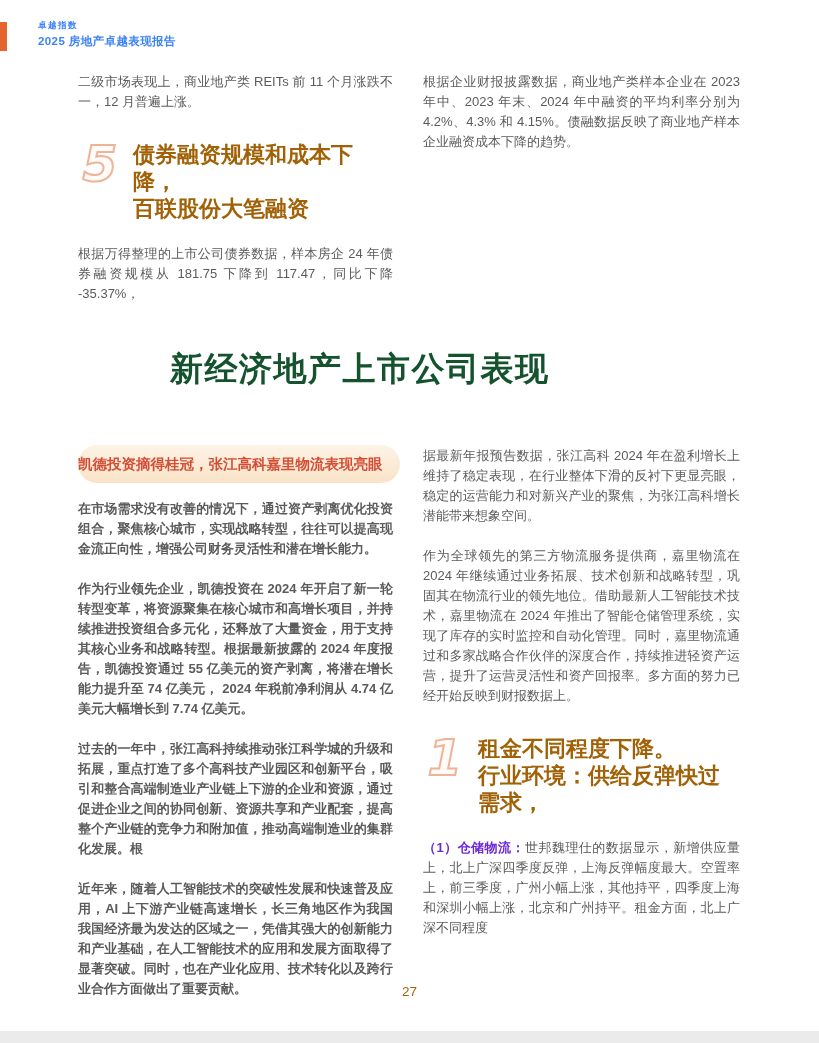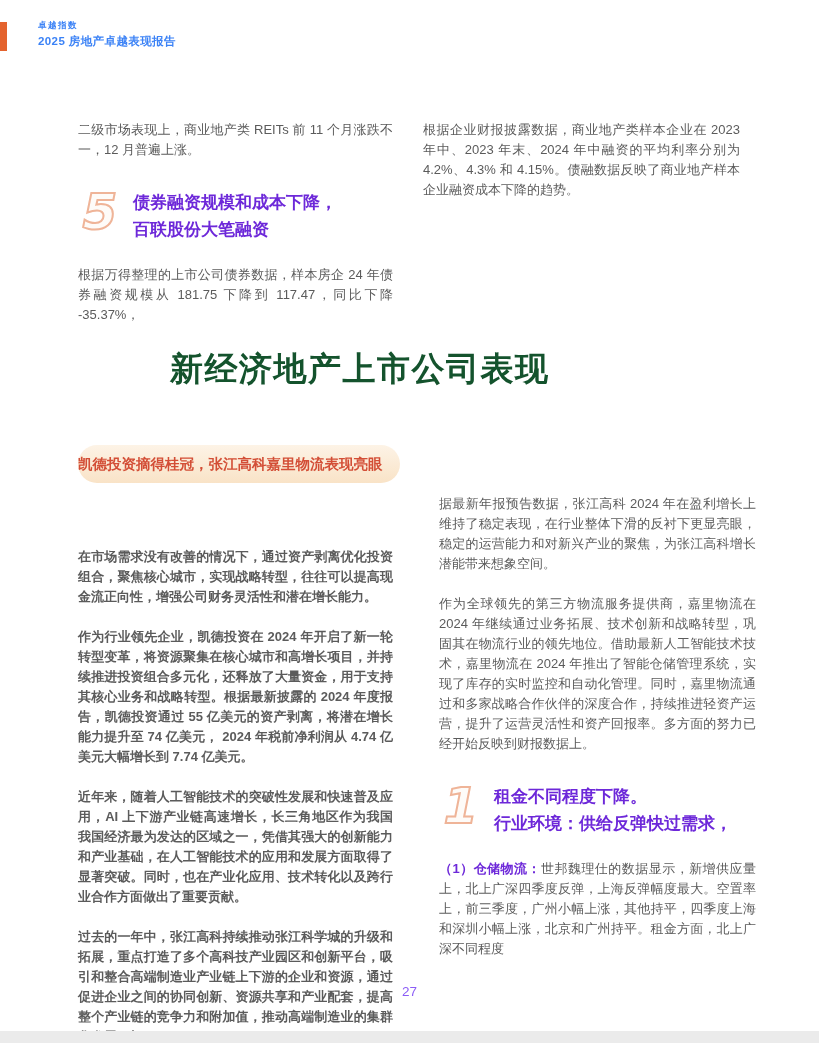--- a/index.html
+++ b/index.html
@@ -7,54 +7,54 @@
     position:relative;width:819px;height:1043px;background:#ffffff;
     font-family:"Liberation Sans","DejaVu Sans",sans-serif;overflow:hidden;margin:0 auto;
   }
   
   .brand-bar{position:absolute;left:0;top:22px;width:7px;height:29px;background:#E4632E;}
   .brand{position:absolute;left:38px;top:20px;color:#3b82f6;}
   .brand-small{font-size:8.5px;font-weight:700;letter-spacing:1.5px;}
   .brand-main{font-size:11.5px;font-weight:700;margin-top:2px;letter-spacing:0.4px;}
 
   
-  .col{position:absolute;font-size:13px;line-height:20px;color:#5B5B5B;text-align:justify;margin-top:48px;}
+  .col{position:absolute;font-size:13px;line-height:20px;color:#5B5B5B;text-align:justify;}
   .col p{margin:0 0 20px 0;}
   .top-left{left:78px;top:72px;width:315px;}
   .top-right{left:423px;top:72px;width:317px;}
   .low-left{left:78px;top:499px;width:315px;font-weight:bold;}
-  .low-right{left:439px;top:446px;width:317px;}
+  .low-right{left:423px;top:446px;width:317px;}
 
   
   .sec{display:flex;align-items:flex-start;gap:13px;margin:28px 0 22px 0;}
   .sec-num{
     font-family:"DejaVu Sans",sans-serif;font-style:italic;font-weight:700;
     font-size:50px;line-height:48px;min-width:42px;text-align:center;
     color:#FEFBF8;-webkit-text-stroke:2px #EFB498;letter-spacing:-2px;
   }
-  .sec-title{font-size:17px;line-height:27px;font-weight:700;color:#6d28d9;padding-top:1px;text-align:left;}
+  .sec-title{font-size:22px;line-height:27px;font-weight:700;color:#a16207;padding-top:1px;text-align:left;}
 
   
   .main-title{
     position:absolute;left:170px;top:347px;font-size:33px;font-weight:700;
     color:#14532d;letter-spacing:1.5px;white-space:nowrap;
   }
 
   
   .callout{
     position:absolute;left:78px;top:445px;width:322px;height:38px;border-radius:19px;
     background:linear-gradient(180deg,#FDF3E6 0%,#F9E3C7 100%);
     display:flex;align-items:center;justify-content:flex-start;
   }
   .callout-text{font-size:14.5px;font-weight:700;color:#D34E36;white-space:nowrap;}
 
   .lead-bold{font-weight:700;color:#6d28d9;}
 
   
-  .page-num{position:absolute;left:0;right:0;top:984px;text-align:center;font-size:13.5px;color:#8b5cf6;}
+  .page-num{position:absolute;left:0;right:0;top:984px;text-align:center;font-size:13.5px;color:#a16207;}
   .bottom-strip{position:absolute;left:0;bottom:0;width:100%;height:12px;background:#EBEBEB;}
 </style>
 </head>
 <body>
 
 <div id="page">
 
   <div class="brand-bar"></div>
   <div class="brand">
     <div class="brand-small">卓越指数</div>
@@ -79,22 +79,22 @@
 
   <div class="main-title">新经济地产上市公司表现</div>
 
   <div class="callout">
     <span class="callout-text">凯德投资摘得桂冠，张江高科嘉里物流表现亮眼</span>
   </div>
 
   <div class="col low-left">
     <p>在市场需求没有改善的情况下，通过资产剥离优化投资组合，聚焦核心城市，实现战略转型，往往可以提高现金流正向性，增强公司财务灵活性和潜在增长能力。</p>
     <p>作为行业领先企业，凯德投资在 2024 年开启了新一轮转型变革，将资源聚集在核心城市和高增长项目，并持续推进投资组合多元化，还释放了大量资金，用于支持其核心业务和战略转型。根据最新披露的 2024 年度报告，凯德投资通过 55 亿美元的资产剥离，将潜在增长能力提升至 74 亿美元， 2024 年税前净利润从 4.74 亿美元大幅增长到 7.74 亿美元。</p>
+    <p>过去的一年中，张江高科持续推动张江科学城的升级和拓展，重点打造了多个高科技产业园区和创新平台，吸引和整合高端制造业产业链上下游的企业和资源，通过促进企业之间的协同创新、资源共享和产业配套，提高整个产业链的竞争力和附加值，推动高端制造业的集群化发展。根</p>
     <p>近年来，随着人工智能技术的突破性发展和快速普及应用，AI 上下游产业链高速增长，长三角地区作为我国我国经济最为发达的区域之一，凭借其强大的创新能力和产业基础，在人工智能技术的应用和发展方面取得了显著突破。同时，也在产业化应用、技术转化以及跨行业合作方面做出了重要贡献。</p>
-    <p>过去的一年中，张江高科持续推动张江科学城的升级和拓展，重点打造了多个高科技产业园区和创新平台，吸引和整合高端制造业产业链上下游的企业和资源，通过促进企业之间的协同创新、资源共享和产业配套，提高整个产业链的竞争力和附加值，推动高端制造业的集群化发展。根</p>
   </div>
 
   <div class="col low-right">
     <p>据最新年报预告数据，张江高科 2024 年在盈利增长上维持了稳定表现，在行业整体下滑的反衬下更显亮眼，稳定的运营能力和对新兴产业的聚焦，为张江高科增长潜能带来想象空间。</p>
     <p>作为全球领先的第三方物流服务提供商，嘉里物流在 2024 年继续通过业务拓展、技术创新和战略转型，巩固其在物流行业的领先地位。借助最新人工智能技术技术，嘉里物流在 2024 年推出了智能仓储管理系统，实现了库存的实时监控和自动化管理。同时，嘉里物流通过和多家战略合作伙伴的深度合作，持续推进轻资产运营，提升了运营灵活性和资产回报率。多方面的努力已经开始反映到财报数据上。</p>
     <div class="sec">
       <div class="sec-num">1</div>
       <div class="sec-title">
         <div>租金不同程度下降。</div>
         <div>行业环境：供给反弹快过需求，</div>

